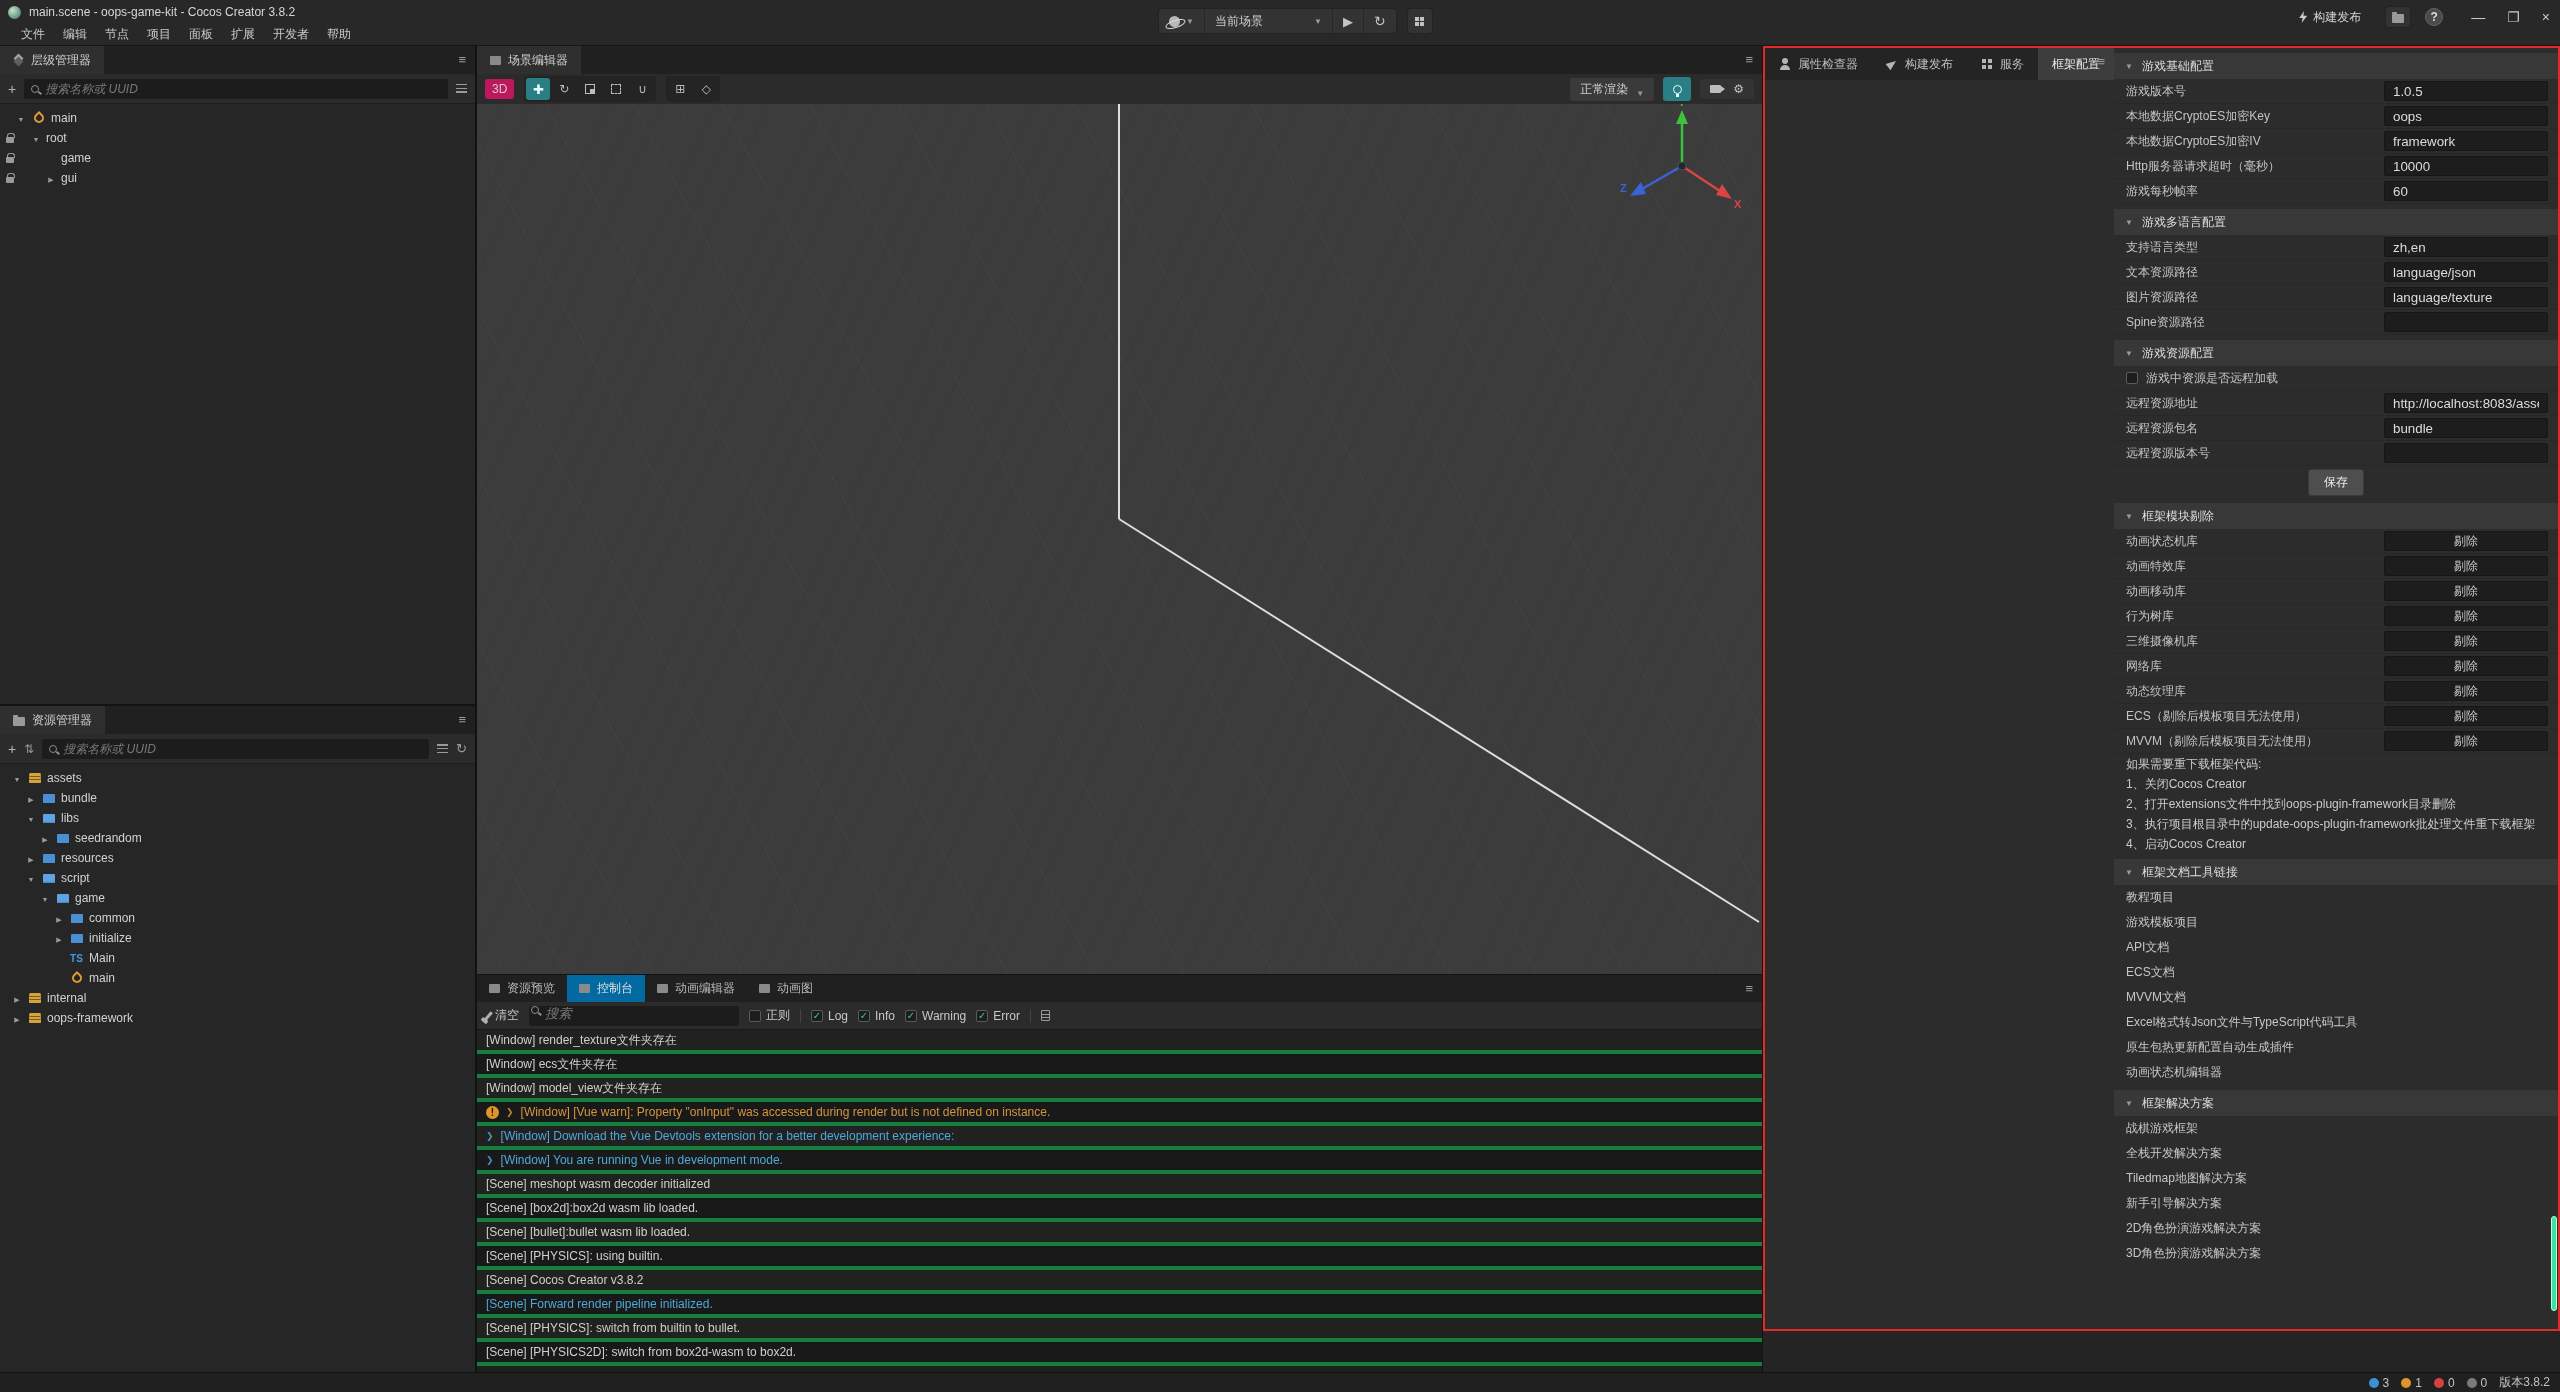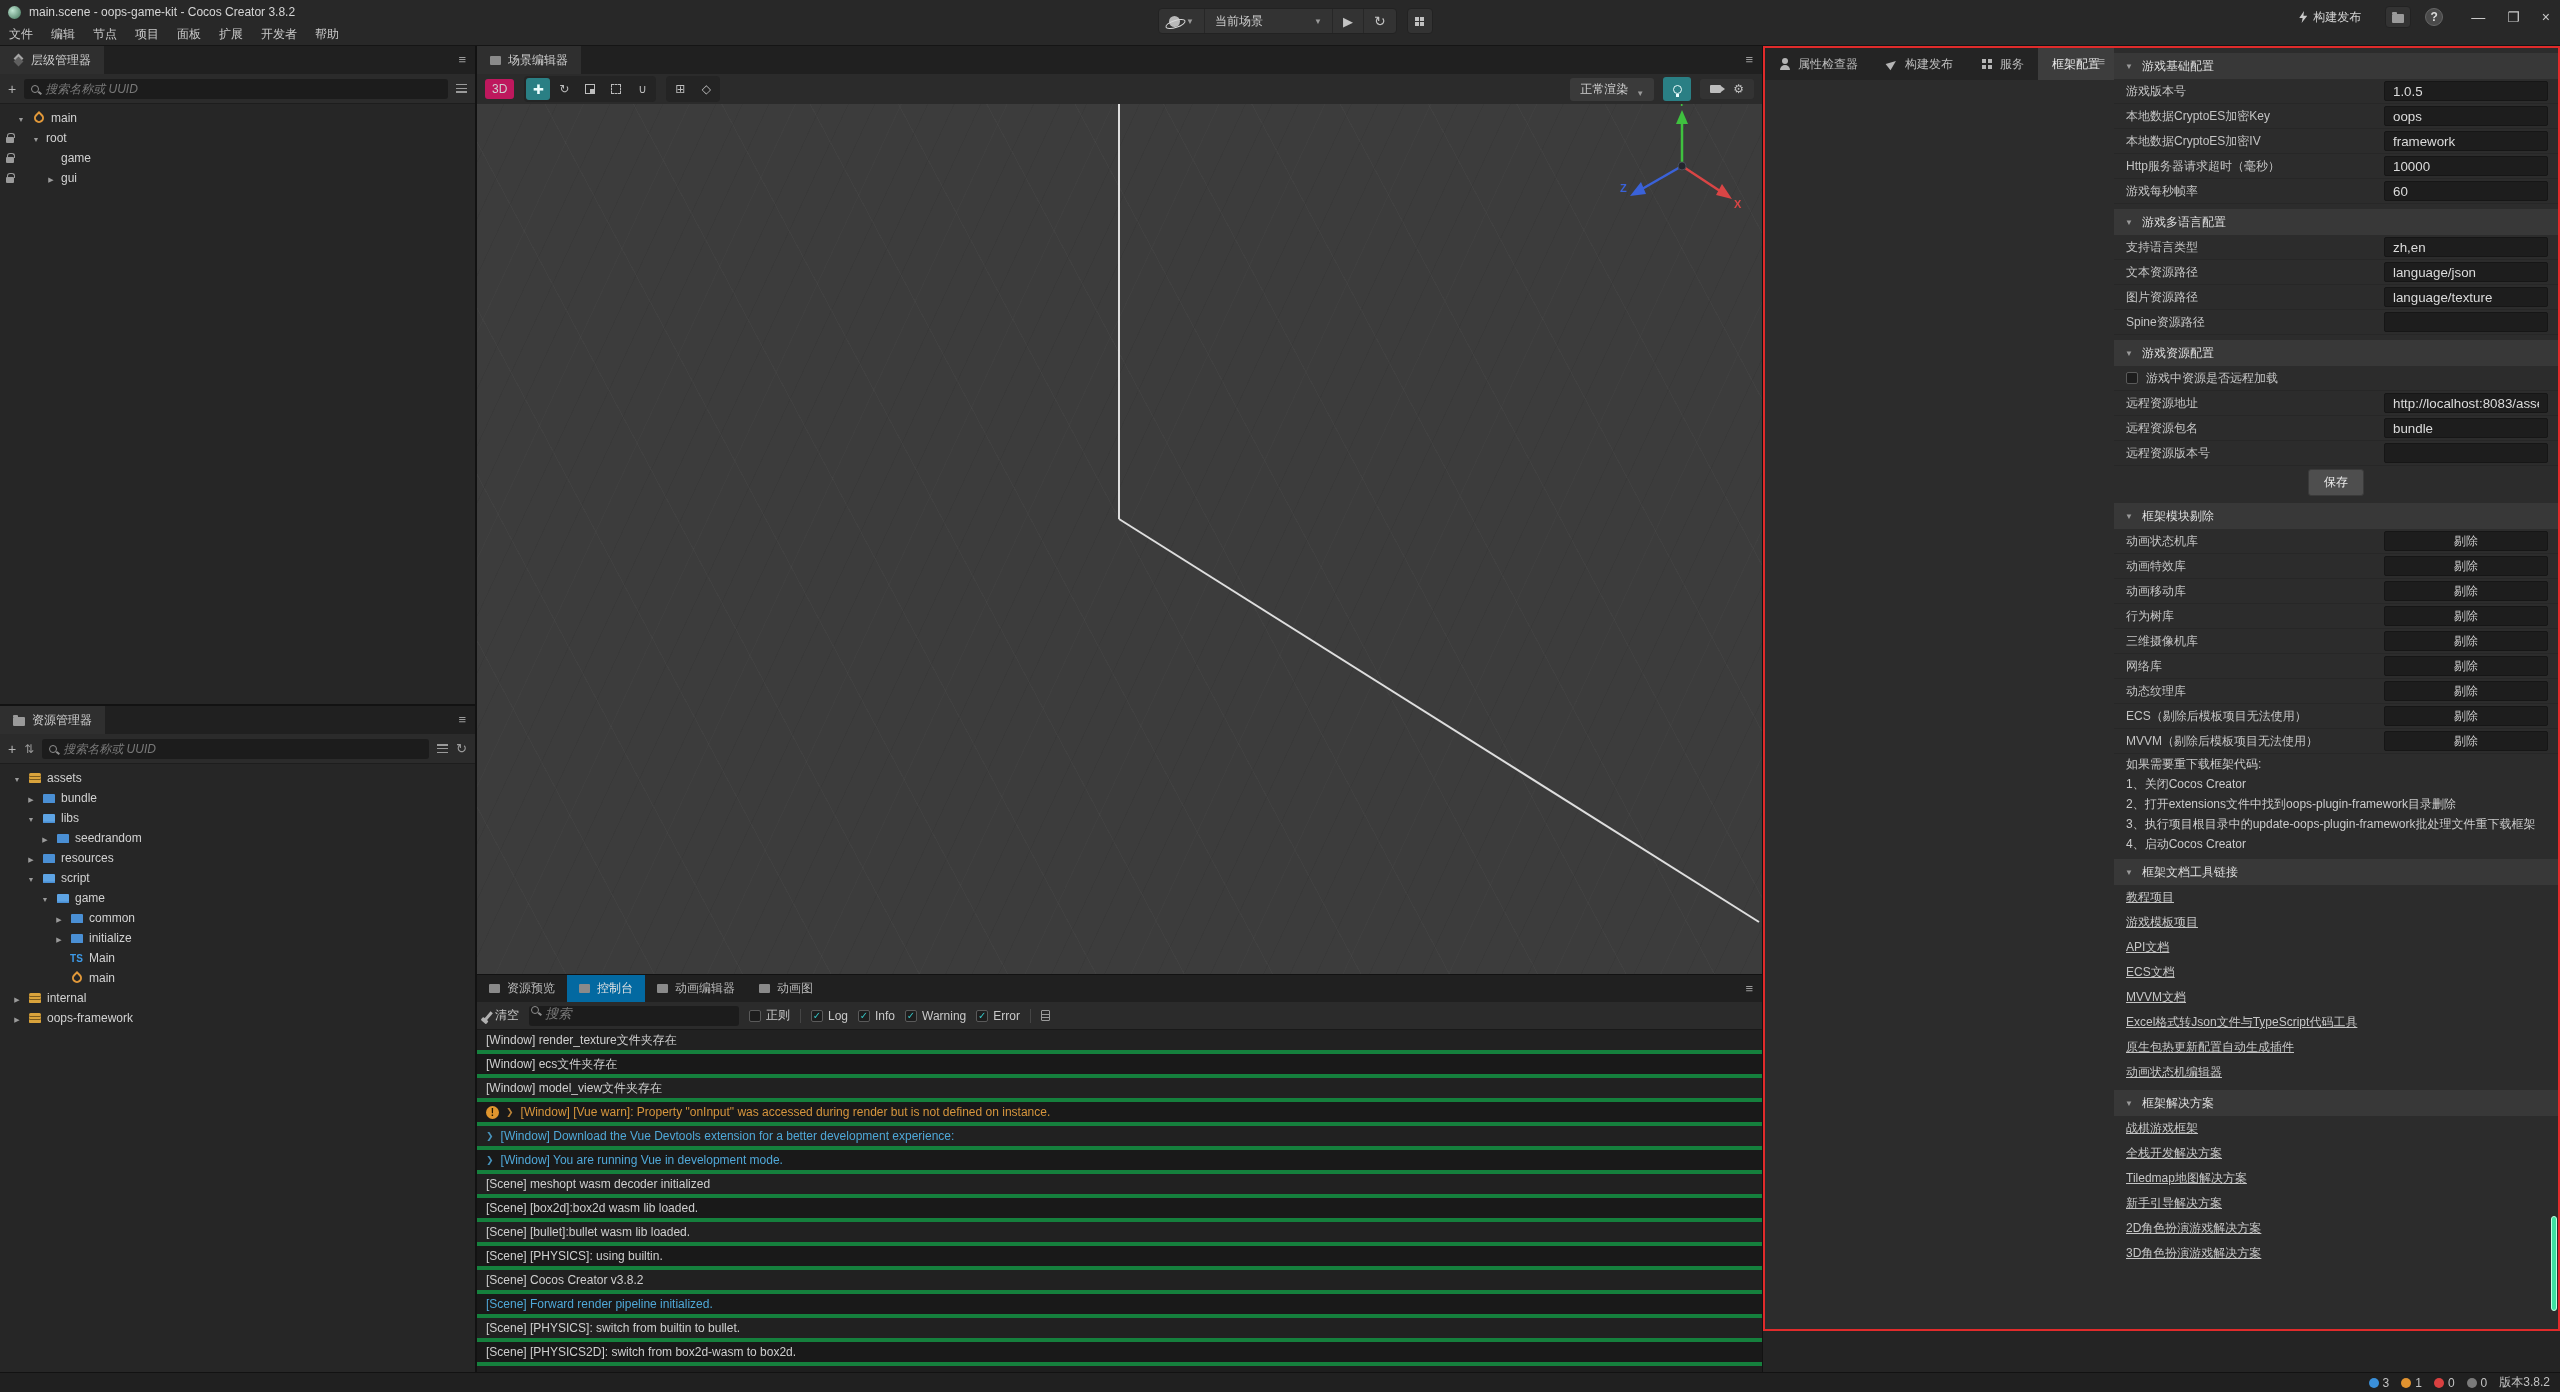--- a/index.html
+++ b/index.html
@@ -5,21 +5,21 @@
   *{margin:0;padding:0;box-sizing:border-box}
   html,body{width:2560px;height:1392px;overflow:hidden;background:#1b1b1b;
     font-family:"Liberation Sans","DejaVu Sans",sans-serif;font-size:12px;color:#c8c8c8}
   .app{position:absolute;inset:0;display:flex;flex-direction:column}
 
   
   .header{position:relative;flex:none}
   .titlebar{height:24px;background:#282828;display:flex;align-items:center;padding-left:8px;gap:8px}
   .app-logo{width:13px;height:13px;border-radius:50%;background:radial-gradient(circle at 35% 35%,#bfe6d2,#3b6e54);flex:none}
   .win-title{color:#d6d6d6}
-  .menubar{height:22px;background:#282828;display:flex;align-items:center;padding-left:0;border-bottom:1px solid #151515}
+  .menubar{height:22px;background:#282828;display:flex;align-items:center;padding-left:12px;border-bottom:1px solid #151515}
   .menu-item{padding:2px 9px;color:#c9c9c9;cursor:default}
   .run-toolbar{position:absolute;left:1158px;top:8px;height:26px;display:flex;align-items:center;gap:10px;z-index:6}
   .run-group{display:flex;align-items:stretch;height:26px;background:#333333;border:1px solid #222;border-radius:4px;overflow:hidden}
   .run-seg{display:flex;align-items:center;gap:6px;padding:0 10px;border-right:1px solid #272727;color:#cfcfcf}
   .run-seg:last-child{border-right:none}
   .chev{font-size:8px;color:#9a9a9a}
   .ico-planet{width:11px;height:11px;border-radius:50%;background:#b9b9b9;position:relative}
   .ico-planet::after{content:"";position:absolute;left:-4px;top:4px;width:19px;height:6px;border:1px solid #d8d8d8;border-radius:50%;transform:rotate(-18deg)}
   .play-glyph{color:#c4c4c4;font-size:13px}
   .refresh-glyph{color:#c4c4c4;font-size:14px}
@@ -155,21 +155,21 @@
   .frow{height:25px;display:flex;align-items:center;border-bottom:1px solid #272727}
   .flabel{width:270px;flex:none;padding-left:12px;color:#c4c4c4;white-space:nowrap;overflow:hidden}
   .fval{flex:1;margin-right:10px;height:20px;background:#1d1d1d;border:1px solid #161616;border-radius:2px;color:#dcdcdc;padding:0 8px;outline:none;min-width:0}
   .chkrow{height:25px;display:flex;align-items:center;gap:8px;padding-left:12px;border-bottom:1px solid #272727;color:#c4c4c4}
   .saverow{height:32px;display:flex;align-items:center;justify-content:center}
   .save-btn{padding:4px 15px;background:#4e4e4e;border:1px solid #3a3a3a;border-radius:3px;color:#ececec}
   .modrow{height:25px;display:flex;align-items:center;border-bottom:1px solid #272727}
   .mod-btn{flex:1;margin-right:10px;height:20px;background:#1d1d1d;border:1px solid #161616;border-radius:2px;display:flex;align-items:center;justify-content:center;color:#c9c9c9}
   .noterow{height:20px;display:flex;align-items:center;padding-left:12px;color:#cbcbcb}
   .linkrow{height:25px;display:flex;align-items:center;padding-left:12px}
-  .linkrow a{color:#c6c6c6;text-decoration:underline;cursor:pointer}
+  .linkrow a{color:#c6c6c6;cursor:pointer}
   .vthumb{position:absolute;right:1px;top:1168px;width:6px;height:95px;background:#3fe0a0;border:1px solid #bfffe3;border-radius:3px}
 
   
   .statusbar{height:20px;flex:none;background:#202020;border-top:1px solid #121212;display:flex;align-items:center;justify-content:flex-end;gap:12px;padding:0 10px;color:#c2c2c2}
   .sb-item{display:flex;align-items:center;gap:4px}
   .dot{width:10px;height:10px;border-radius:50%;display:inline-block}
   .dot-blue{background:#3a8fd9}.dot-orange{background:#e0922f}.dot-red{background:#d94040}.dot-gray{background:#7a7a7a}
 </style>
 </head>
 <body>

